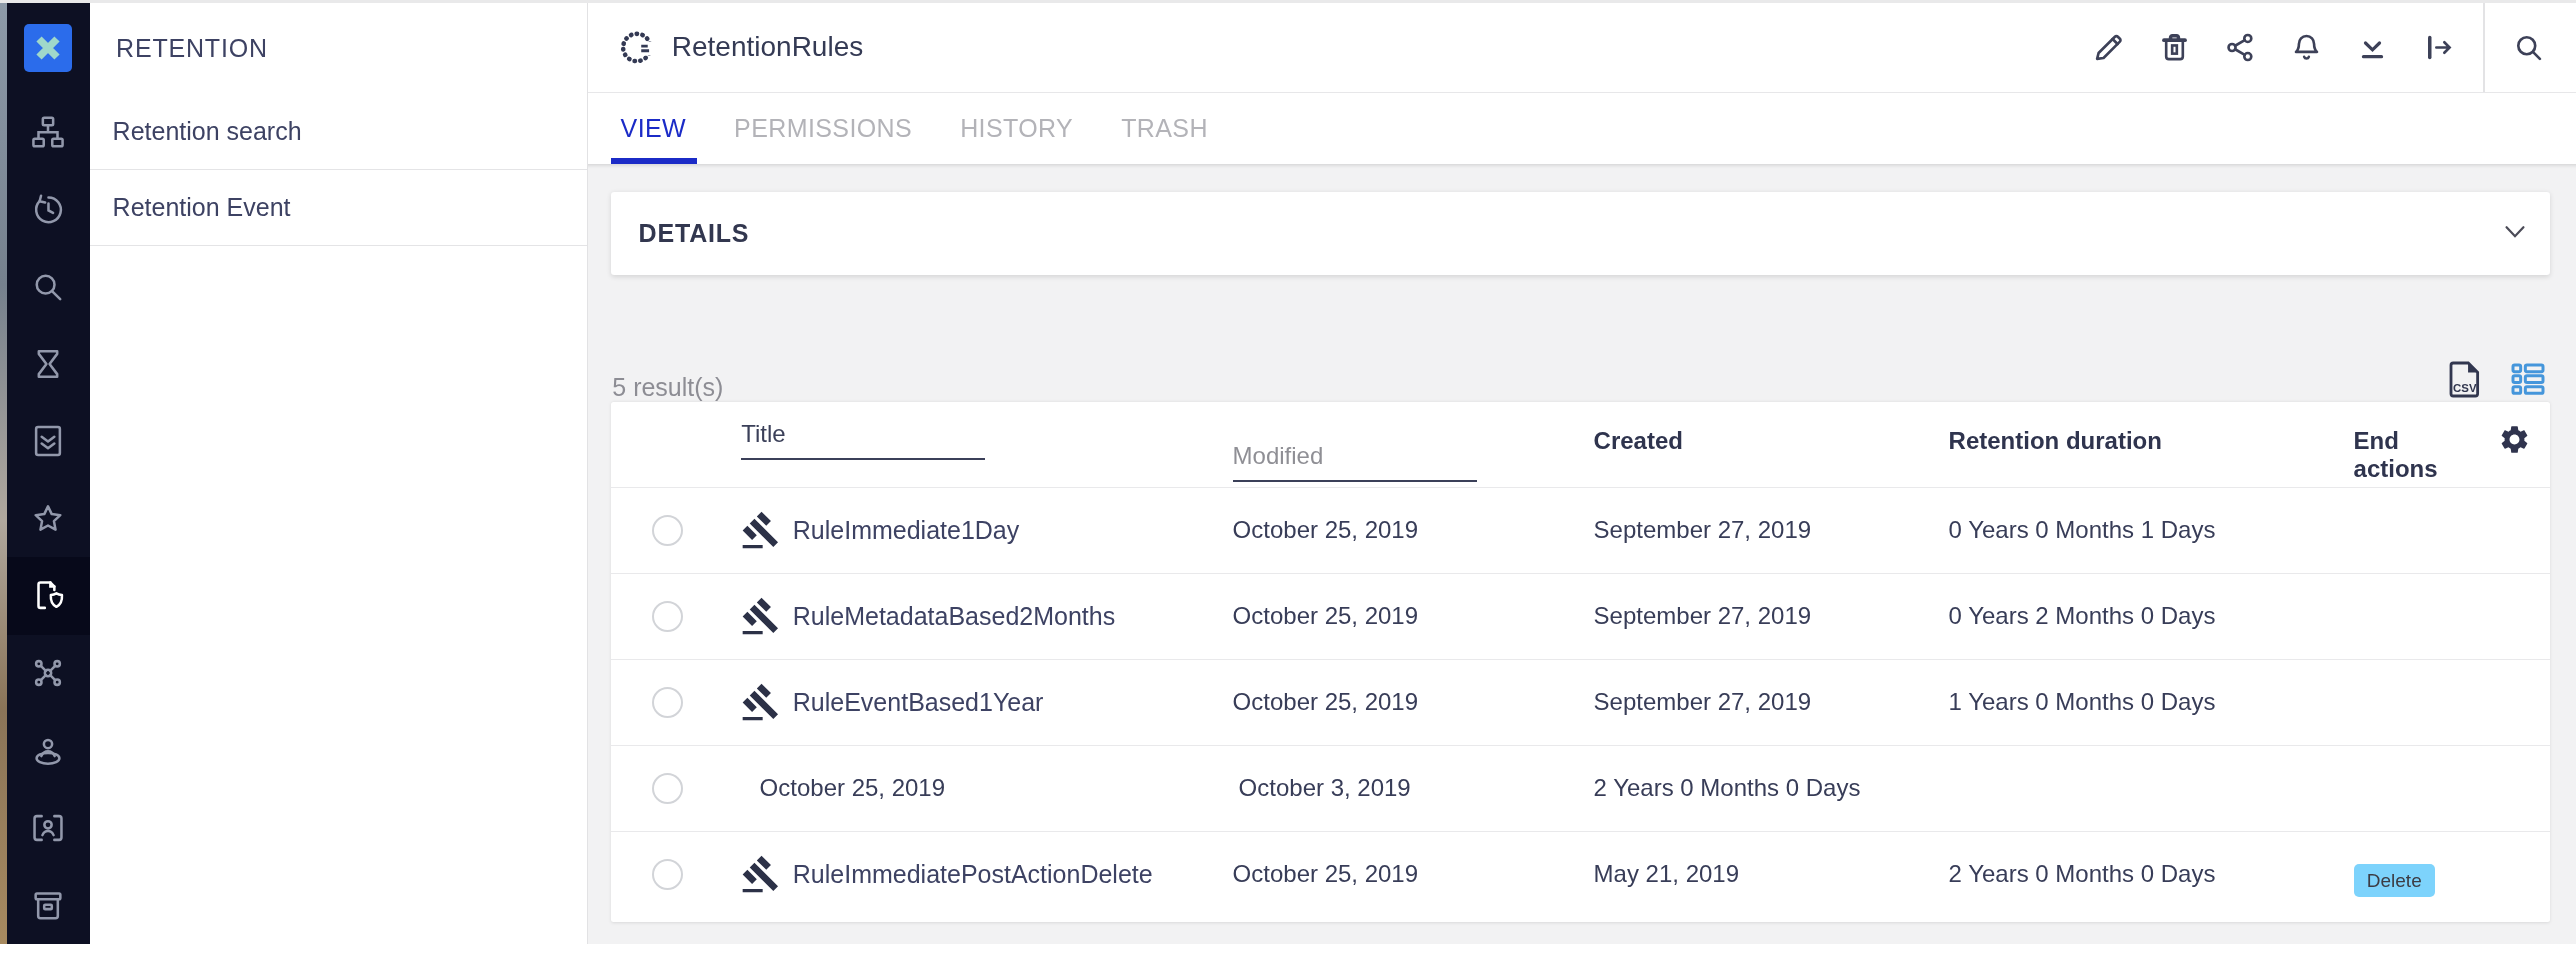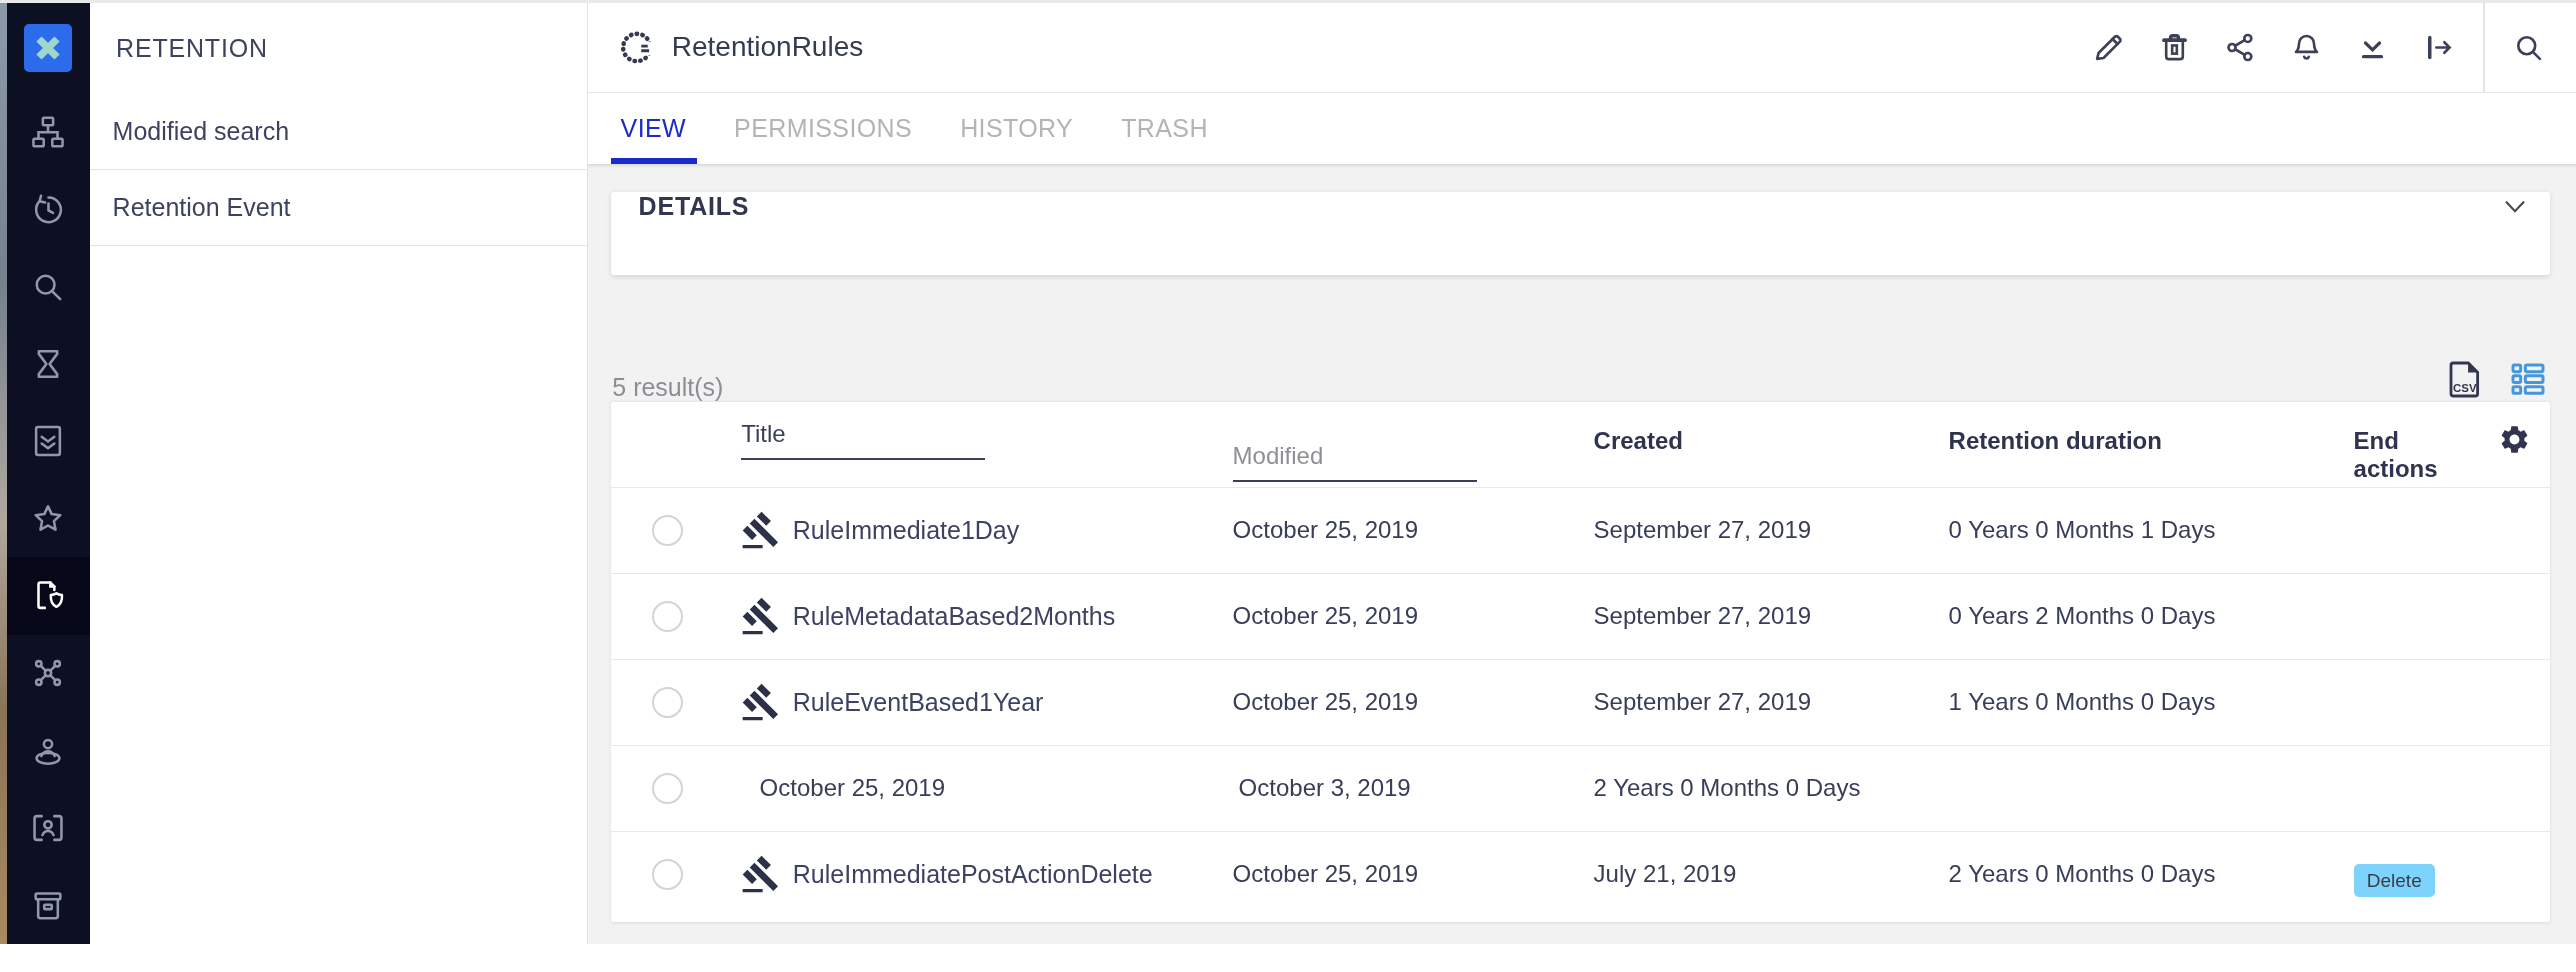--- a/index.html
+++ b/index.html
@@ -47,21 +47,21 @@
   .tab-bar { height:71px; flex:none; background:#fff; display:flex; align-items:stretch; padding-left:33px; }
   .tab { position:relative; display:flex; align-items:center; margin-right:48px;
     font-size:25px; letter-spacing:0.4px; color:#b3b3b8; cursor:pointer; font-weight:400; }
   .tab.active { color:#1b2bc7; font-weight:500; }
   .tab.active::after { content:""; position:absolute; left:-10px; right:-10.7px; bottom:0; height:5.8px; background:#1b2bc7; }
 
   .content { flex:1; background:#f2f2f3; padding:28px 26px 0 23px;
     box-shadow: inset 0 5.8px 5.8px -5.8px rgba(0,0,0,.22); overflow:hidden; }
 
   .details-card { height:83px; background:#fff; border-radius:3.3px; box-shadow:0 1.7px 5px rgba(0,0,0,.12);
-    display:flex; align-items:flex-start; justify-content:space-between; padding:0 20px 0 28px; cursor:pointer; }
+    display:flex; align-items:center; justify-content:space-between; padding:0 20px 0 28px; cursor:pointer; }
   .details-label { font-size:25px; font-weight:700; letter-spacing:0.8px; color:#32374f; }
   .details-chevron svg { width:30px; height:30px; stroke:#4c4c58; fill:none; stroke-width:2.4; stroke-linecap:round; }
 
   .results-bar { height:127px; display:flex; align-items:flex-end; justify-content:space-between; padding:0 1.7px 0 1.7px; }
   .results-count { font-size:25px; color:#8d8d94; }
   .results-icons { display:flex; align-items:center; }
   .csv-btn, .view-btn { cursor:pointer; display:flex; align-items:center; justify-content:center; }
   .csv-btn { margin-right:21.5px; }
 
   .table-card { background:#fff; border-radius:2.5px; box-shadow:0 0.8px 3.3px rgba(0,0,0,.10); padding-bottom:5px; }
@@ -176,21 +176,21 @@
         <svg viewBox="0 0 24 24">
             <rect x="4.2" y="4.8" width="15.6" height="3.6" rx=".8"></rect>
             <path d="M5.8 8.4V19a1.4 1.4 0 0 0 1.4 1.4h9.6A1.4 1.4 0 0 0 18.2 19V8.4"></path>
             <rect x="9.6" y="11.8" width="4.8" height="2.8" rx=".6"></rect>
           </svg>
       </div>
     </aside>
 
     <aside class="drawer">
       <div class="drawer-title">RETENTION</div>
-      <div class="drawer-item">Modified search</div>
+      <div class="drawer-item">Retention search</div>
       <div class="drawer-item">Retention Event</div>
     </aside>
 
     <main class="main">
 
       <header class="doc-header">
         <div class="doc-title-wrap">
           <svg class="doc-icon" viewBox="0 0 24 24">
             <circle cx="11" cy="12" r="8" fill="none" stroke="#343a54" stroke-width="2.7" stroke-dasharray="0.2 3.2" stroke-linecap="round"></circle>
             <rect x="12.6" y="8.6" width="8" height="8" fill="#ffffff"></rect>
@@ -380,21 +380,21 @@
             <div class="cell-radio">
                 <span class="radio"></span>
               </div>
             <div class="cell-title">
               <svg class="gavel" viewBox="0 0 24 24" fill="#2c3147">
                   <path d="M1 21h12v2H1zM5.245 8.07l2.83-2.827 14.14 14.142-2.828 2.828zM12.317 1l5.657 5.656-2.83 2.83-5.654-5.66zM3.825 9.485l5.657 5.657-2.828 2.828-5.657-5.657z"></path>
                 </svg>
               <span class="row-title">RuleImmediatePostActionDelete</span>
             </div>
             <div class="cell-date">October 25, 2019</div>
-            <div class="cell-date cell-created">July 21, 2019</div>
+            <div class="cell-date cell-created">May 21, 2019</div>
             <div class="cell-duration">2 Years 0 Months 0 Days</div>
             <div class="cell-end">
               <span class="chip">Delete</span>
             </div>
             <div></div>
           </div>
 
         </section>
       </div>
     </main>

